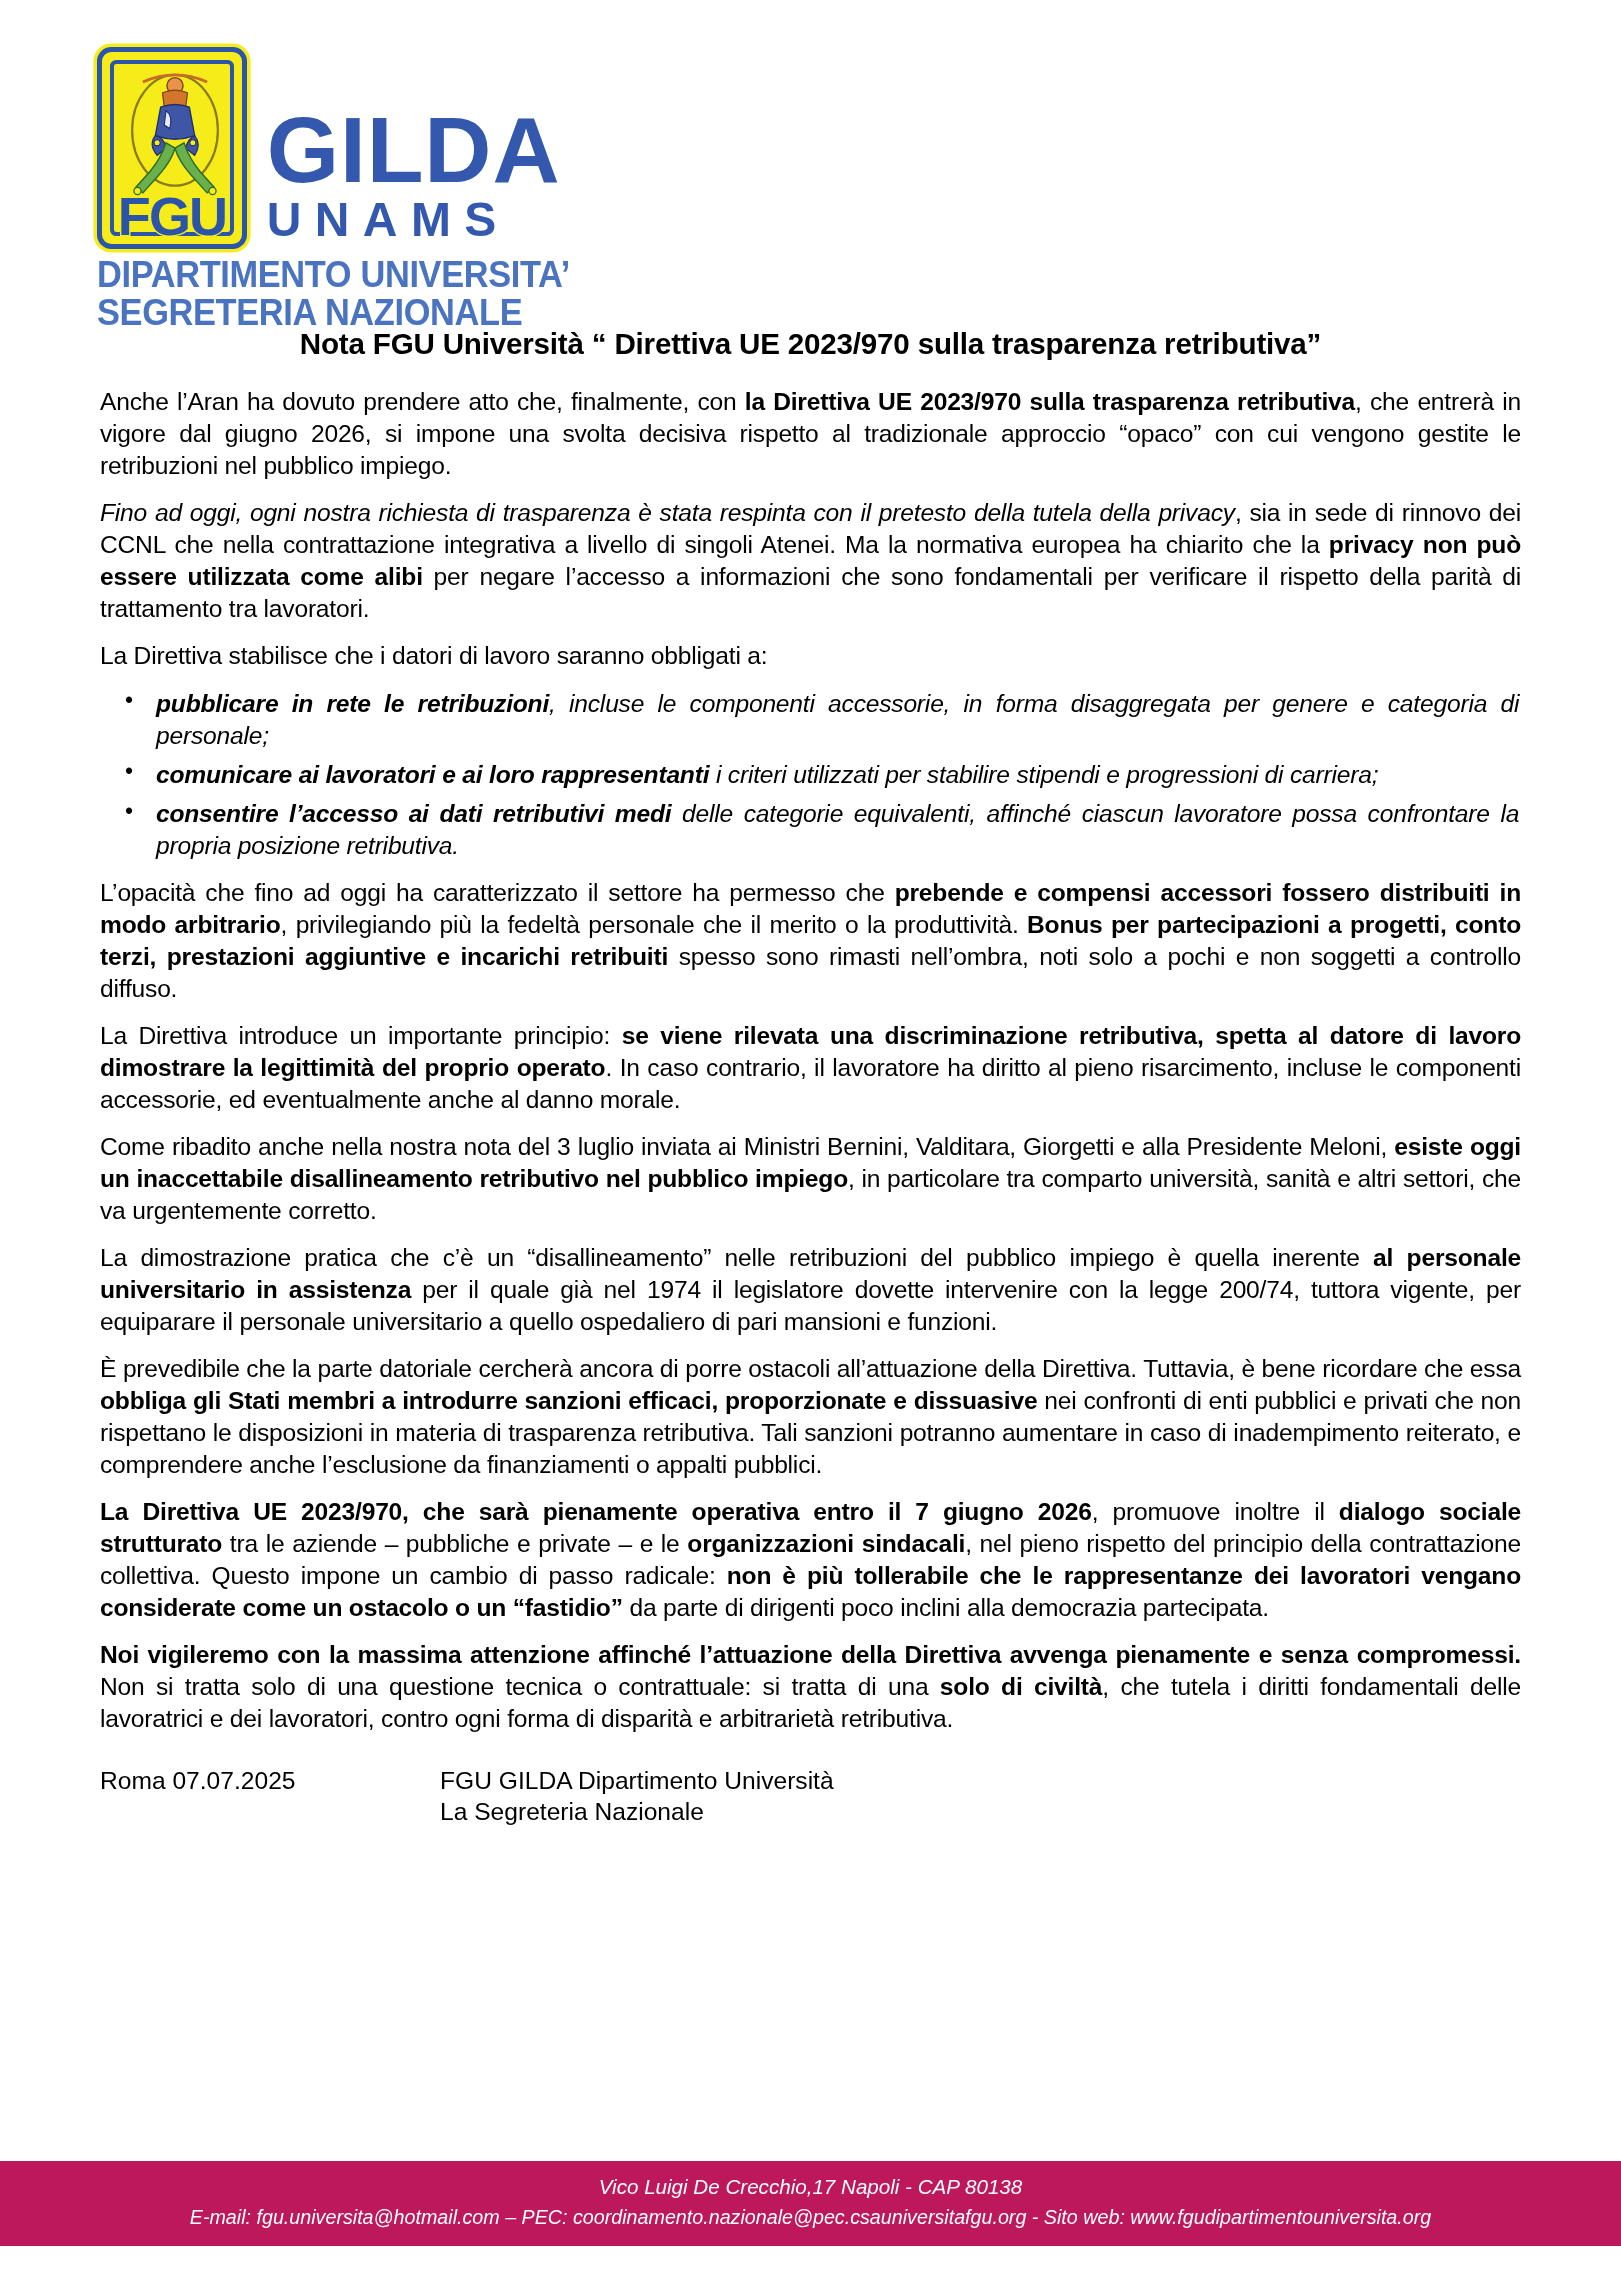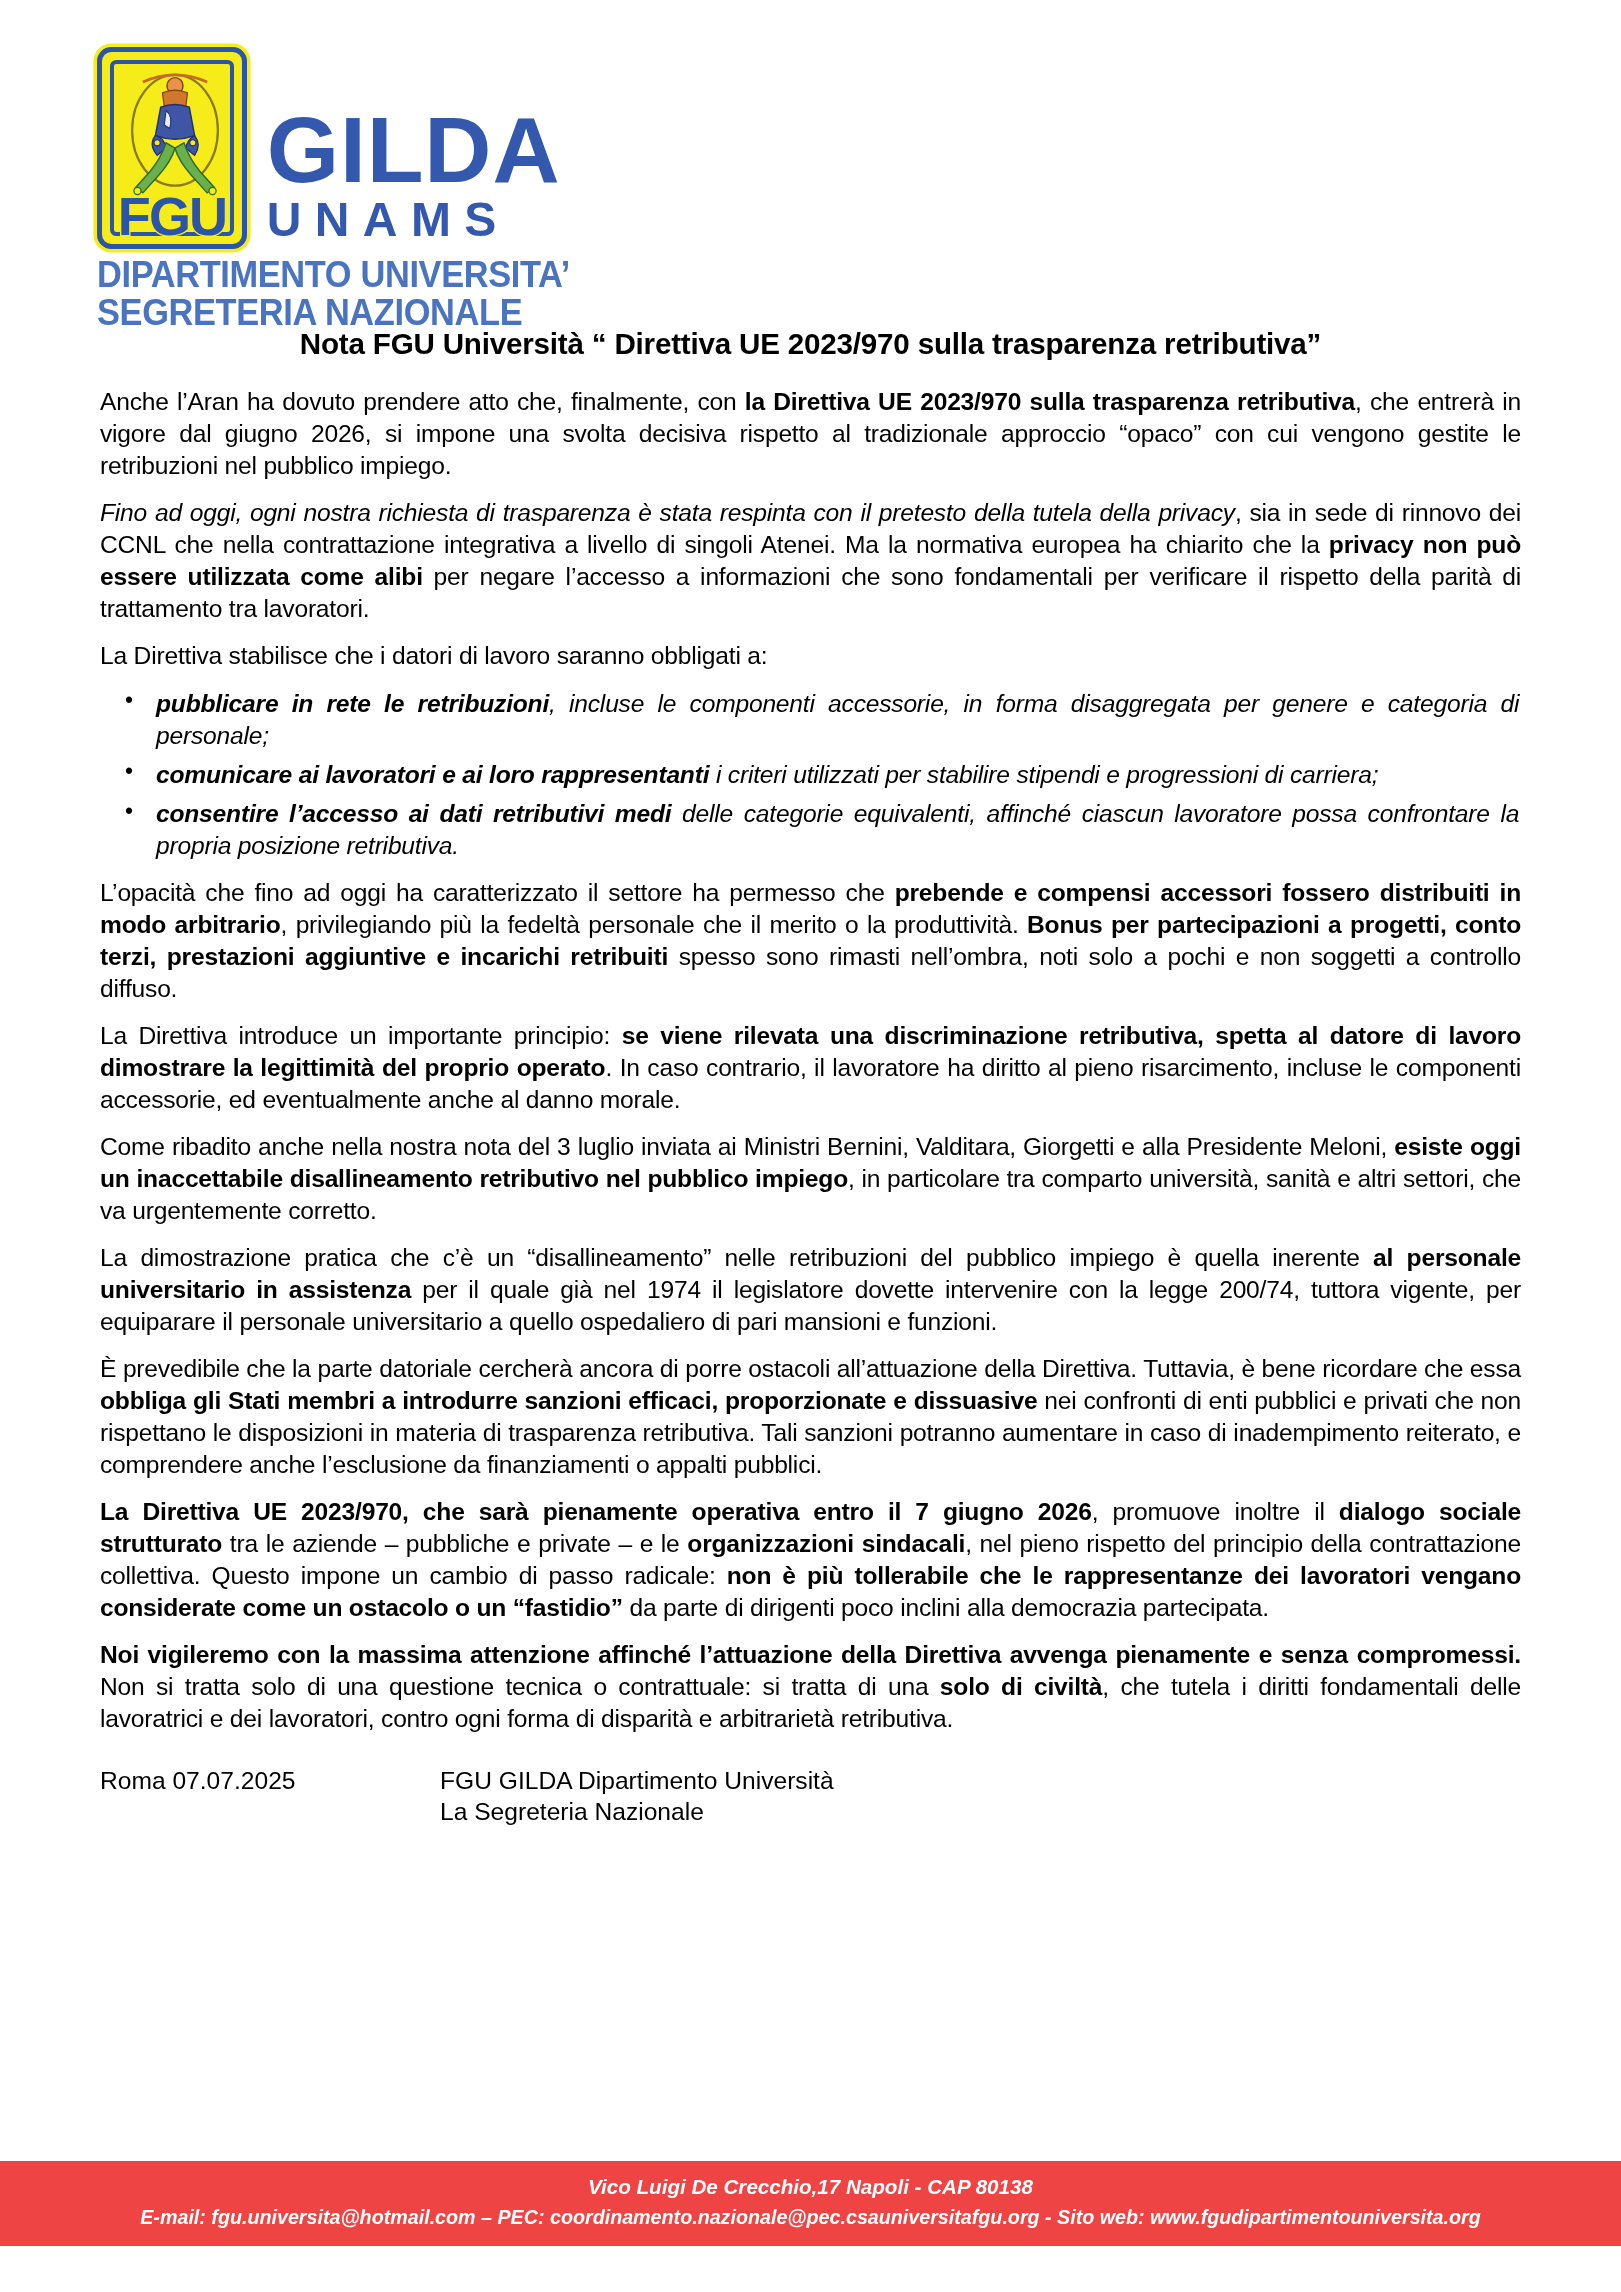--- a/index.html
+++ b/index.html
@@ -181,27 +181,27 @@
     flex: 1;
   }
   .sig-right div { white-space: nowrap; }
 
   
   .footer {
     position: absolute;
     left: 0;
     right: 0;
     bottom: 47px;
-    background: #ef4444;
+    background: #be185d;
     color: #ffffff;
     padding: 11.6px 0 13.4px 0;
     text-align: center;
     font-family: "Liberation Sans", sans-serif;
     font-style: italic;
-    font-weight: 700;
+    font-weight: 400;
   }
   .footer-line1 { font-size: 20.6px; line-height: 1.5; }
   .footer-line2 { font-size: 19.7px; line-height: 1.5; }
 </style>
 </head>
 <body>
 
 <div class="page">
 
   <div class="letterhead">

